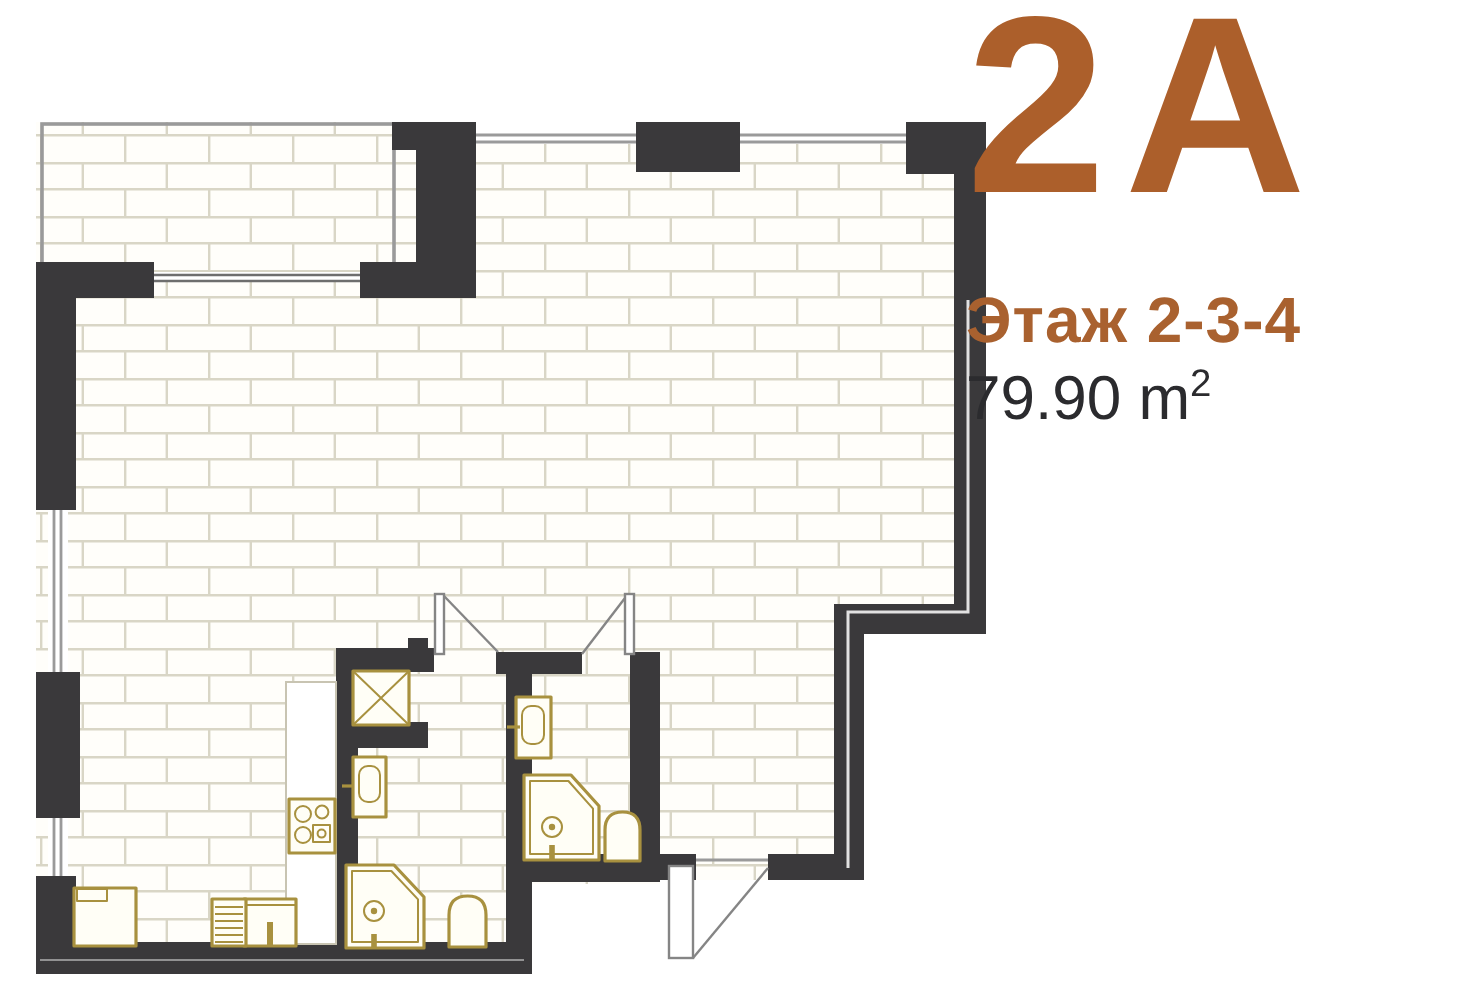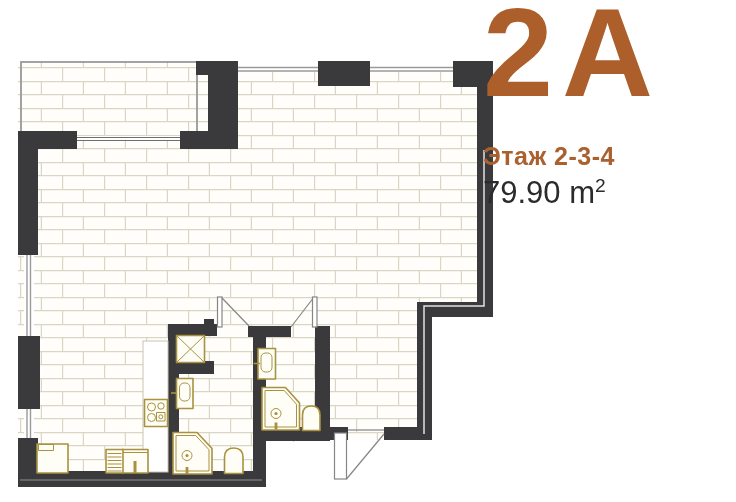--- a/index.html
+++ b/index.html
@@ -34,21 +34,21 @@
   .counter{fill:#FFFFFF;stroke:#C8C4B2;stroke-width:1;}
   .seam{stroke:#FFFFFF;stroke-width:1.5;fill:none;opacity:.85;}
   .seam-soft{stroke:#FFFFFF;stroke-width:1;fill:none;opacity:.45;}
 
   .info{position:absolute;left:483px;top:0;width:220px;}
   .unit-title{
     font-weight:700;font-size:126px;line-height:1;letter-spacing:9px;
     color:var(--accent-brown);margin-top:-10px;
   }
   .floor-label{
-    font-weight:700;font-size:25px;line-height:1;letter-spacing:.5px;
+    font-weight:700;font-size:32px;line-height:1;letter-spacing:.5px;
     color:var(--floor-text-brown);margin-top:28px;
   }
   .area-label{
     font-weight:400;font-size:31px;line-height:1;
     color:var(--area-text);margin-top:7px;
   }
   .area-label sup{font-size:62%;}
 </style>
 </head>
 <body>

